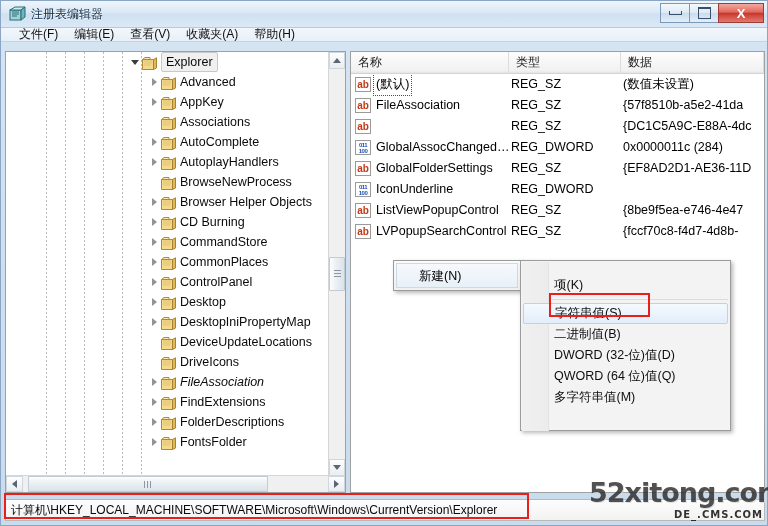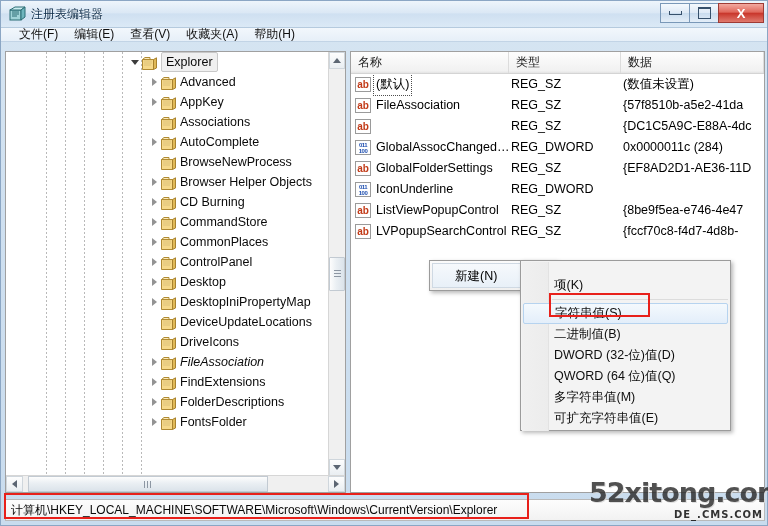--- a/index.html
+++ b/index.html
@@ -175,21 +175,20 @@
   }
   .vicon.sz{color:#c23a17;}
   .vicon.dw{color:#1f4fb0;font-size:6px;letter-spacing:-0.5px;line-height:6px;padding-top:1px;}
   .vicon.dw span{display:block;}
   
   .ctxroot{
     position:absolute;left:392px;top:259px;width:128px;height:31px;
     background:linear-gradient(to bottom,#fbfbfb,#f0f0f0);
     border:1px solid #9b9b9b;box-sizing:border-box;
     box-shadow:2px 2px 4px rgba(0,0,0,.28);
-    margin-left:36px;
   }
   .ctxroot .item{
     position:relative;margin:2px;height:25px;line-height:25px;
     background:linear-gradient(to bottom,#f6f9fc,#e8f0f8);
     border:1px solid #cfd9e3;box-sizing:border-box;
     font-size:12.5px;padding-left:22px;
   }
   .ctxsub{
     position:absolute;left:519px;top:259px;width:211px;height:171px;
     background:#f3f3f3;border:1px solid #9b9b9b;box-sizing:border-box;
@@ -333,20 +332,32 @@
               </span>
               <span class="fold" style="left: 155px;"><svg viewBox="0 0 15 13" width="15" height="13">
                   <path d="M0.5 2.5 L0.5 12.5 L11.5 12.5 L11.5 2.5 Z" fill="#f6d98a" stroke="#b08a33"></path>
                   <path d="M0.5 2.5 L3 0.5 L8 0.5 L8 2.5 Z" fill="#fbe9b8" stroke="#b08a33"></path>
                   <path d="M11.5 2.5 L14.5 0.8 L14.5 11 L11.5 12.5 Z" fill="#e0b958" stroke="#a8822f"></path>
                   <path d="M2 4 L10 4 M2 6 L10 6 M2 8 L9 8" stroke="#d8bd77" stroke-width="0.8"></path>
                 </svg></span>
               <span class="lbl" style="left: 174px;">AutoComplete</span>
             </div>
             <div class="tnode">
+              <span class="arw collapsed" style="left: 143px;">
+                <i></i>
+              </span>
+              <span class="fold" style="left: 155px;"><svg viewBox="0 0 15 13" width="15" height="13">
+                  <path d="M0.5 2.5 L0.5 12.5 L11.5 12.5 L11.5 2.5 Z" fill="#f6d98a" stroke="#b08a33"></path>
+                  <path d="M0.5 2.5 L3 0.5 L8 0.5 L8 2.5 Z" fill="#fbe9b8" stroke="#b08a33"></path>
+                  <path d="M11.5 2.5 L14.5 0.8 L14.5 11 L11.5 12.5 Z" fill="#e0b958" stroke="#a8822f"></path>
+                  <path d="M2 4 L10 4 M2 6 L10 6 M2 8 L9 8" stroke="#d8bd77" stroke-width="0.8"></path>
+                </svg></span>
+              <span class="lbl" style="left: 174px;">AutoplayHandlers</span>
+            </div>
+            <div class="tnode">
               <span class="fold" style="left: 155px;"><svg viewBox="0 0 15 13" width="15" height="13">
                   <path d="M0.5 2.5 L0.5 12.5 L11.5 12.5 L11.5 2.5 Z" fill="#f6d98a" stroke="#b08a33"></path>
                   <path d="M0.5 2.5 L3 0.5 L8 0.5 L8 2.5 Z" fill="#fbe9b8" stroke="#b08a33"></path>
                   <path d="M11.5 2.5 L14.5 0.8 L14.5 11 L11.5 12.5 Z" fill="#e0b958" stroke="#a8822f"></path>
                   <path d="M2 4 L10 4 M2 6 L10 6 M2 8 L9 8" stroke="#d8bd77" stroke-width="0.8"></path>
                 </svg></span>
               <span class="lbl" style="left: 174px;">BrowseNewProcess</span>
             </div>
             <div class="tnode">
               <span class="arw collapsed" style="left: 143px;">
@@ -598,21 +609,20 @@
   <div class="ctxsub">
     <div class="gutter"></div>
     <div id="ctxsub" style="position:relative;z-index:2;">
         <div class="sitem">项(K)</div>
         <div class="sep"></div>
         <div class="sitem hl">字符串值(S)</div>
         <div class="sitem">二进制值(B)</div>
         <div class="sitem">DWORD (32-位)值(D)</div>
         <div class="sitem">QWORD (64 位)值(Q)</div>
         <div class="sitem">多字符串值(M)</div>
-        <div class="sitem">可扩充字符串值(E)</div>
       </div>
   </div>
 
   <div class="annot" style="left:548px;top:292px;width:101px;height:24px;"></div>
 
   <div class="statusbar">计算机\HKEY_LOCAL_MACHINE\SOFTWARE\Microsoft\Windows\CurrentVersion\Explorer</div>
   <div class="annot" style="left:3px;top:492px;width:525px;height:26px;"></div>
 
   <div class="wm">
     <div class="wm1">52xitong.com</div>

